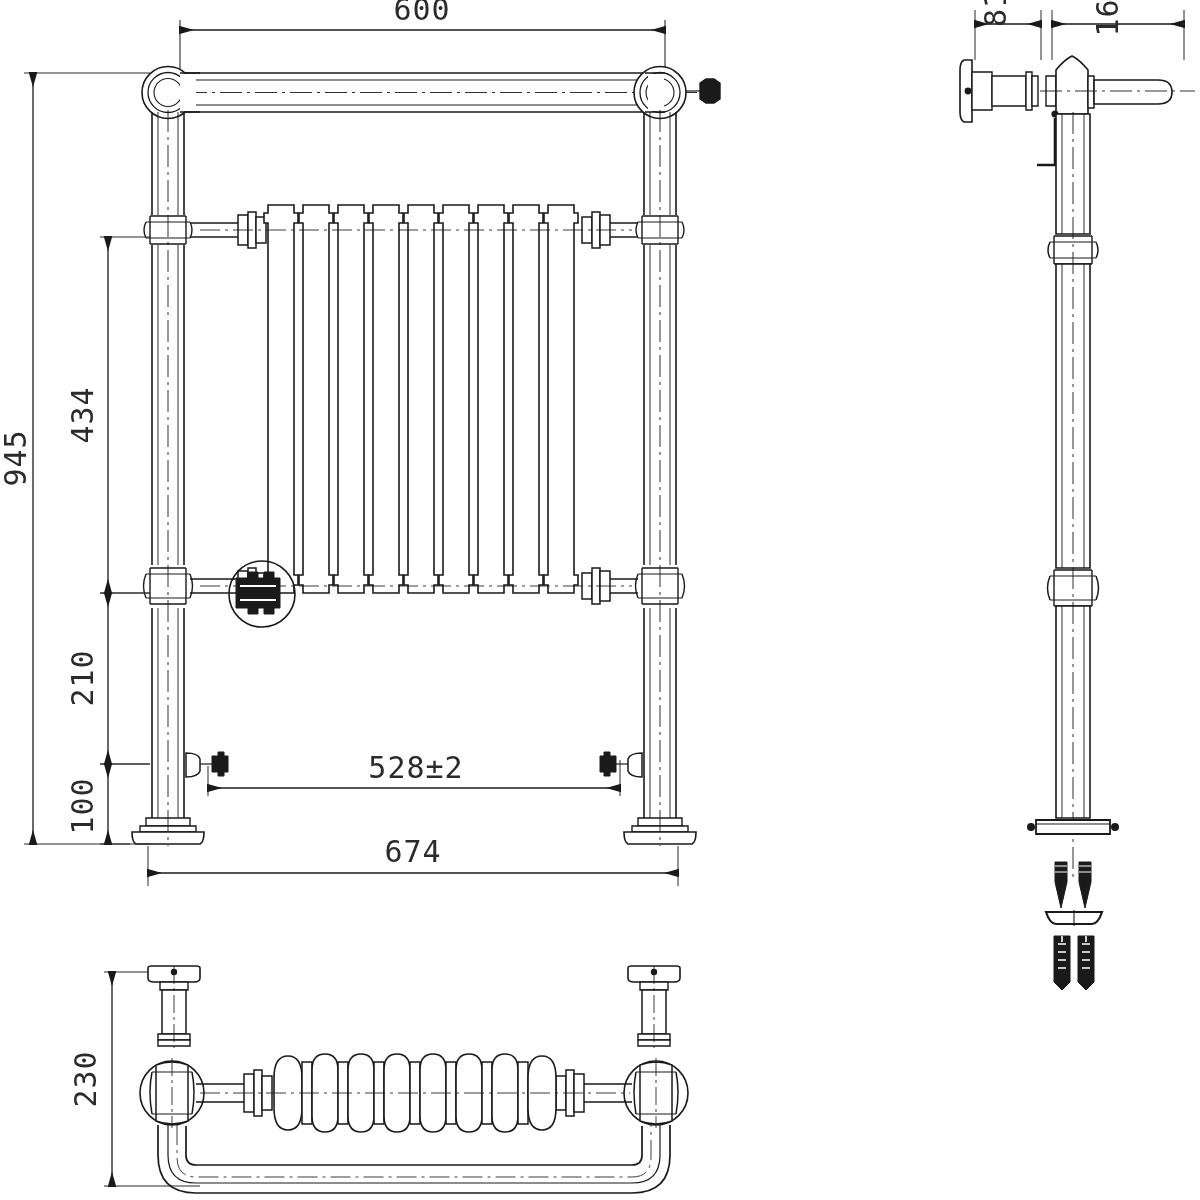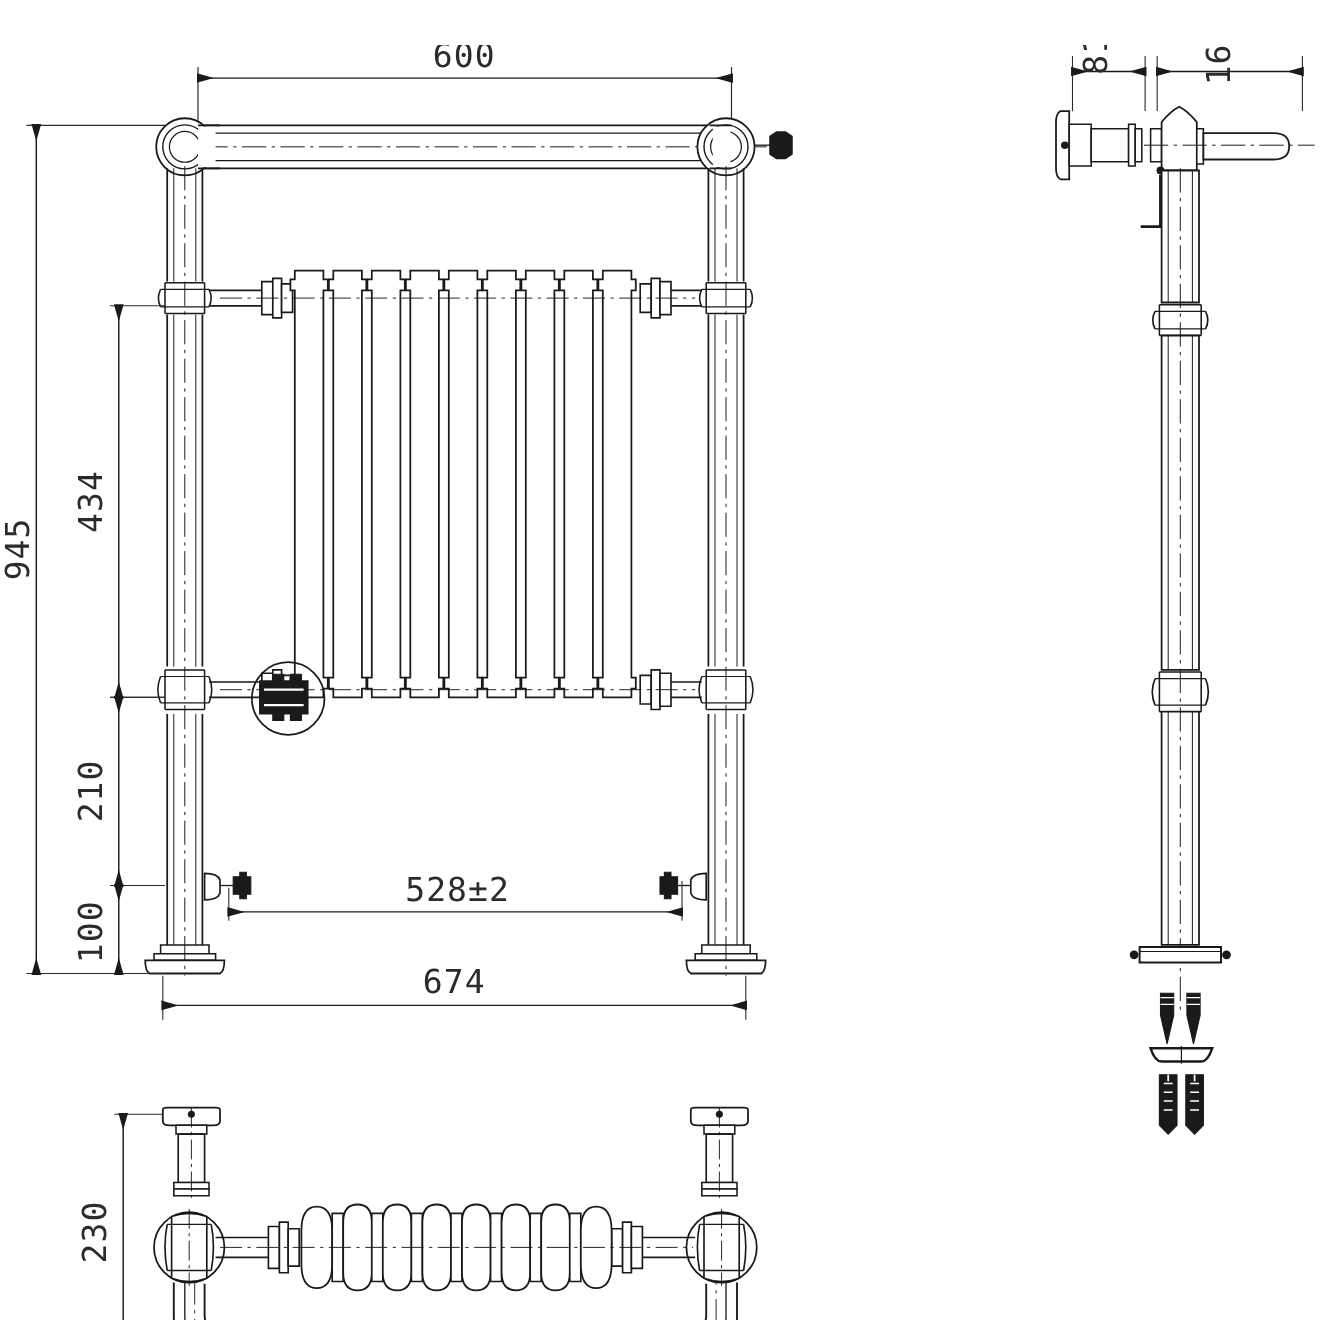--- a/index.html
+++ b/index.html
@@ -3,21 +3,21 @@
 <meta charset="utf-8">
 <title>Technical Drawing</title>
 <style>
   html,body{margin:0;padding:0;background:#ffffff;}
   body{
     width:1200px;height:1200px;overflow:hidden;
     font-family:"DejaVu Sans Mono", monospace;
     color:#1a1a1a;
     position:relative;
   }
-  #drawing-root{position:absolute;inset:0;margin-top:41px;}
+  #drawing-root{position:absolute;inset:0;}
   svg#dwg{display:block;width:1200px;height:1200px;background:#ffffff;}
   .dim-text{
     font-family:"DejaVu Sans Mono", monospace;
     font-size:30px;
     fill:#2b2b2b;
     letter-spacing:1px;
   }
 </style>
 </head>
 <body>

